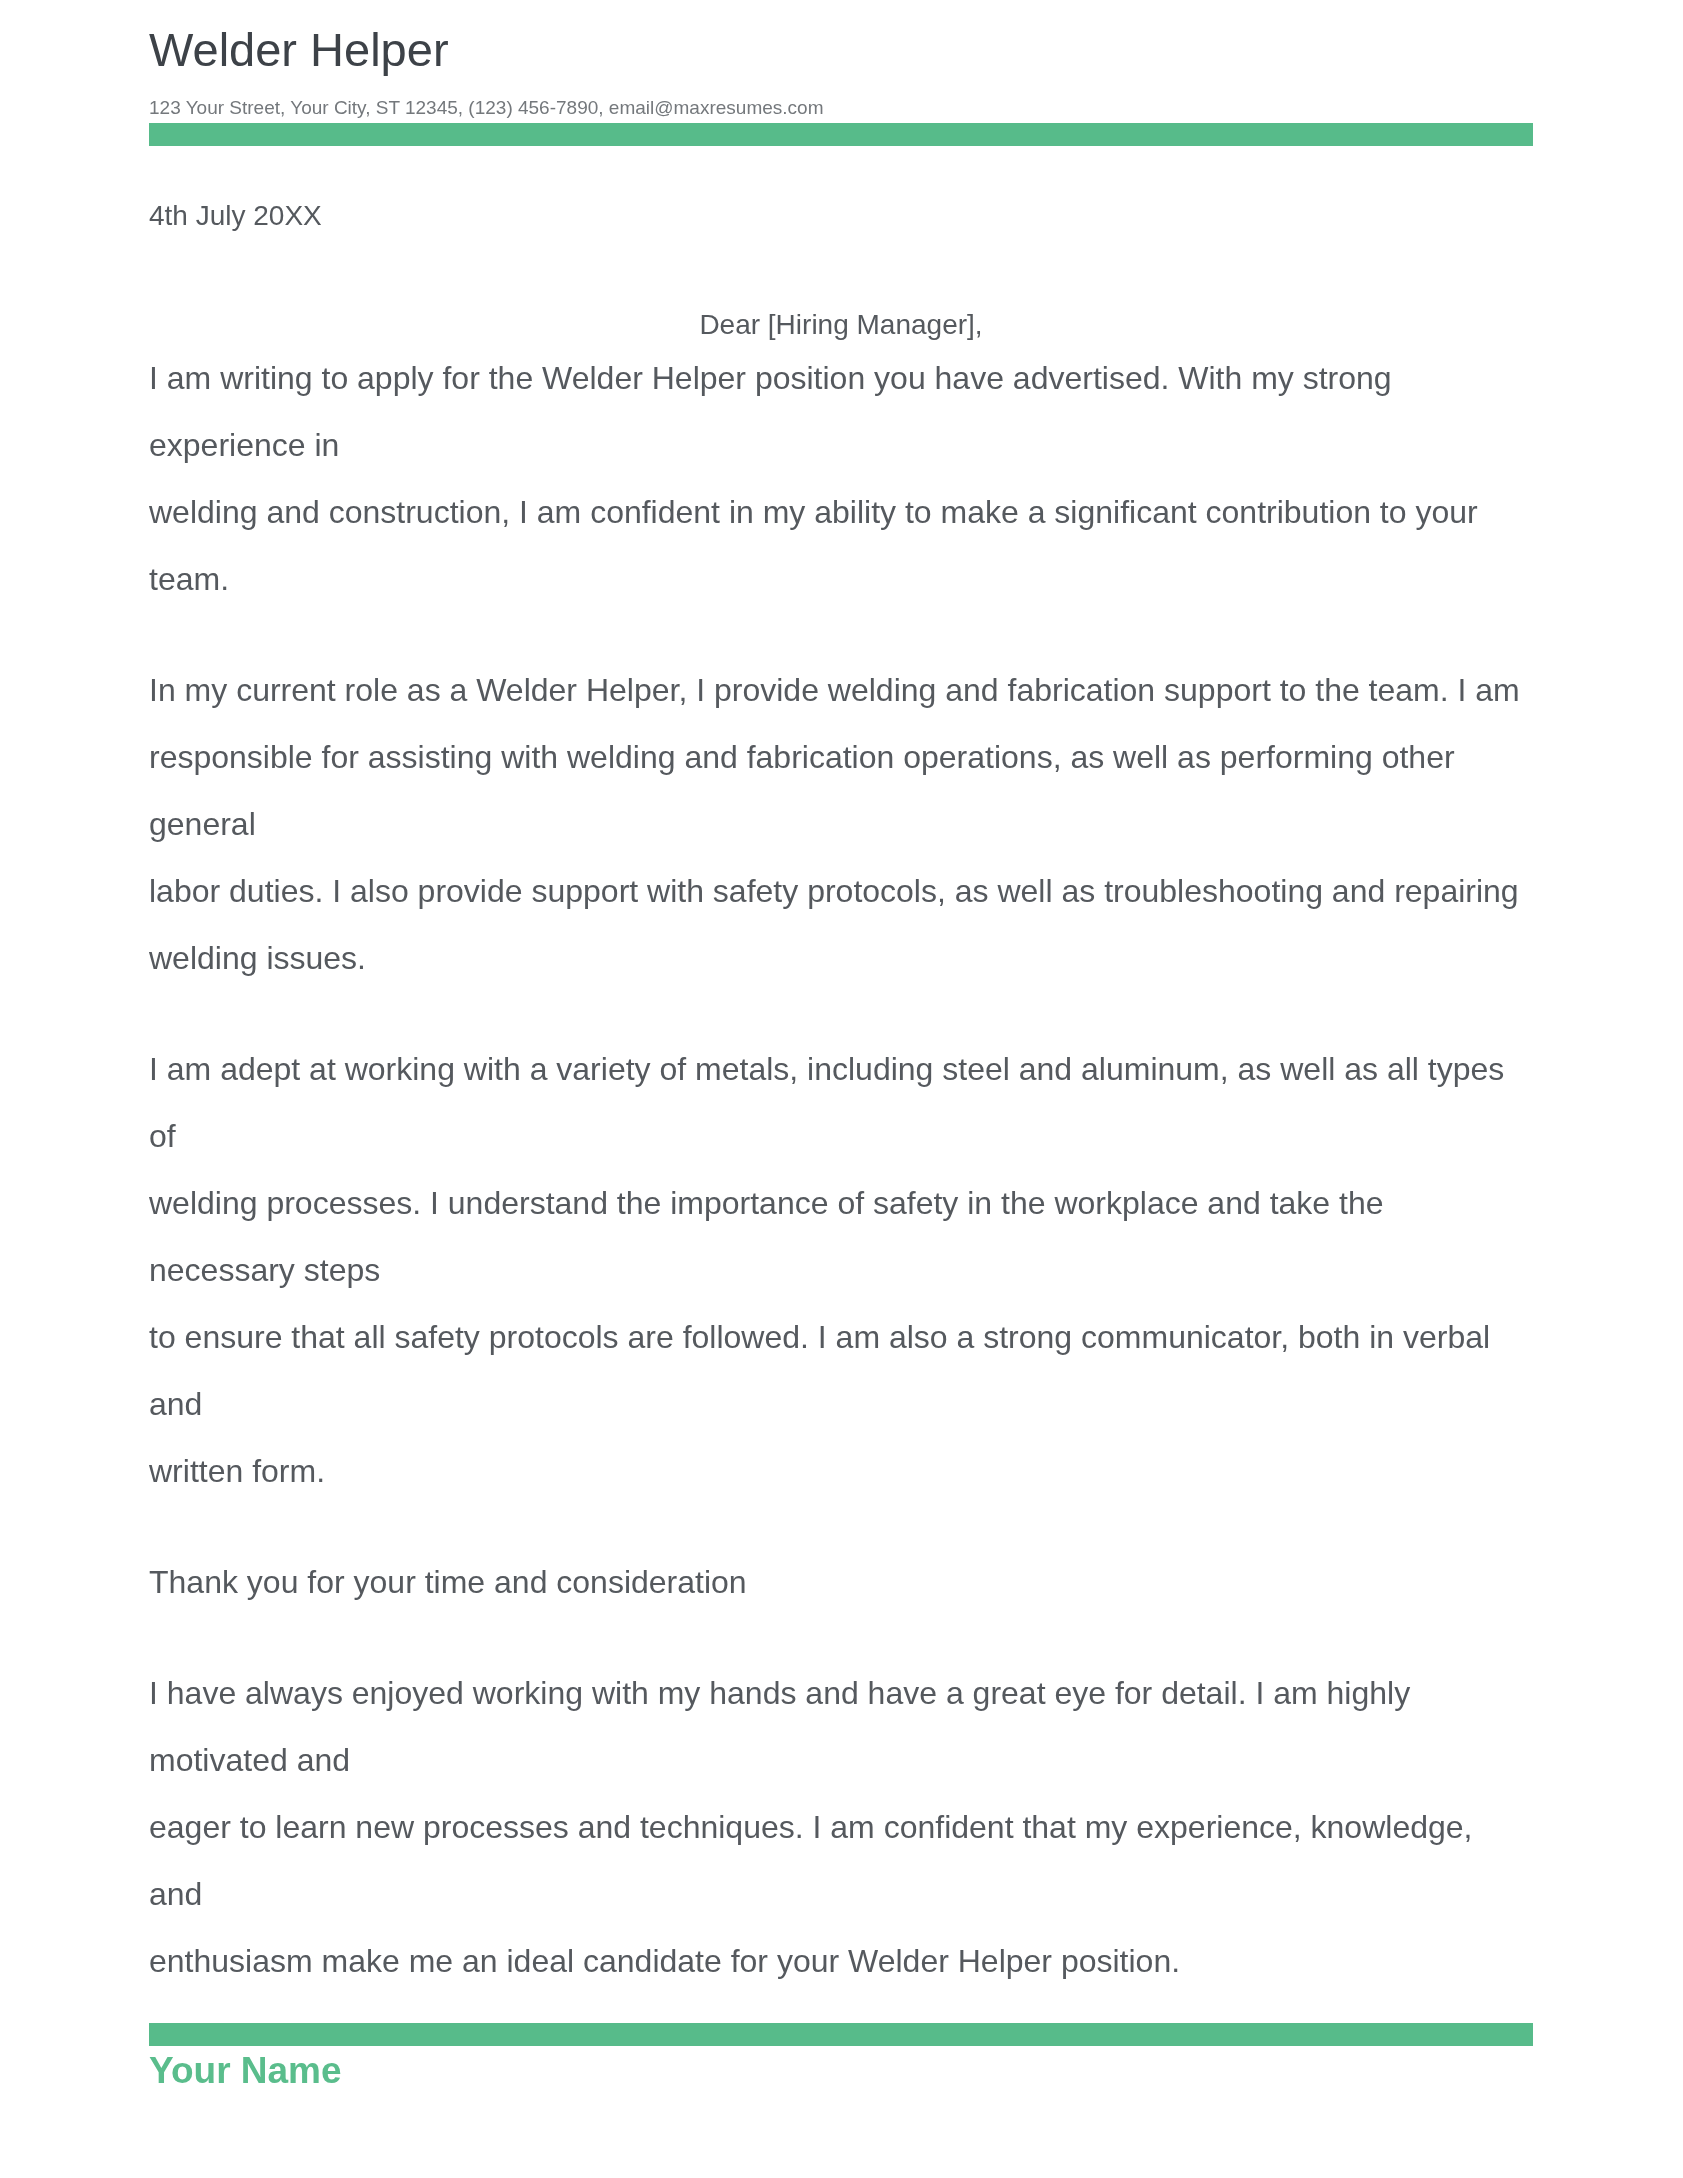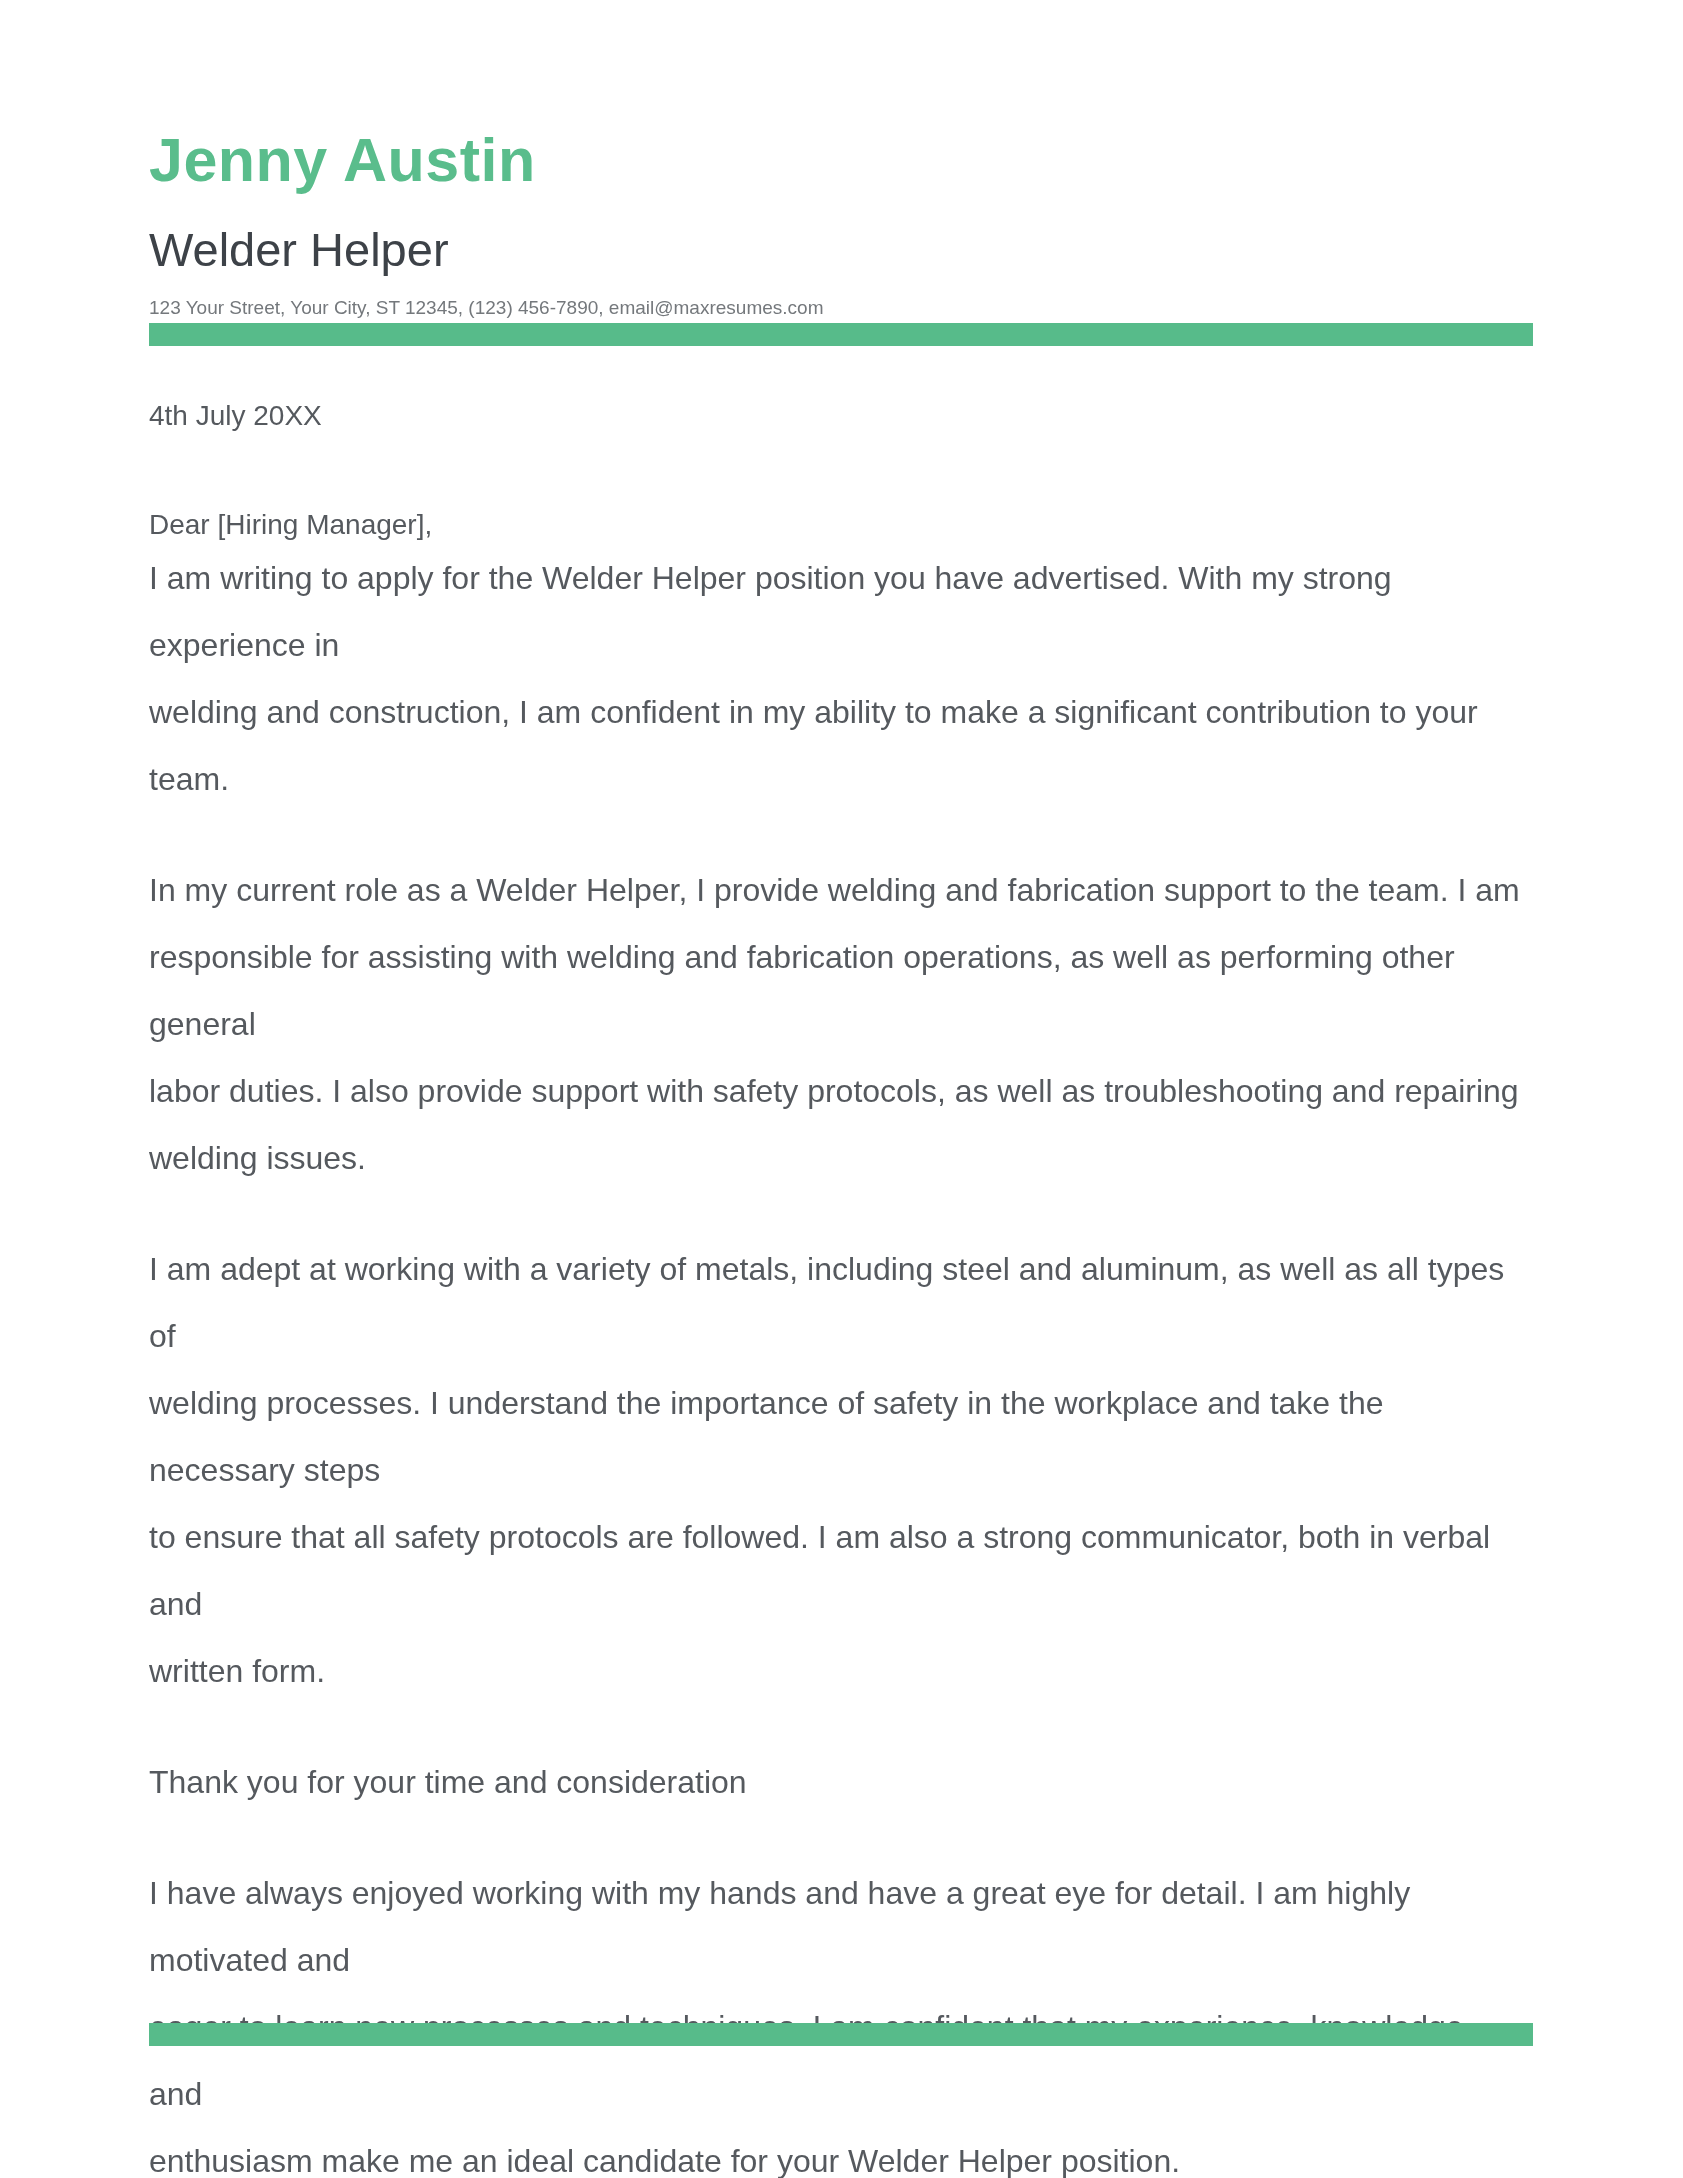--- a/index.html
+++ b/index.html
@@ -55,20 +55,21 @@
     margin: 50px 0 0 0;
     font-size: 28px;
     line-height: 40px;
     color: #55595e;
   }
   .salutation {
     margin: 69px 0 0 0;
     font-size: 28px;
     line-height: 40px;
     color: #55595e;
+    text-align: center;
   }
   .para {
     margin: 44px 0 0 0;
     font-size: 32px;
     line-height: 67px;
     color: #55595e;
     white-space: pre-line;
   }
   .para.first {
     margin-top: 0;
@@ -80,21 +81,20 @@
     font-weight: bold;
     color: #5abd8c;
   }
 </style>
 </head>
 <body>
 
 <div class="page">
   <div class="content">
 
-    <h1 class="name">Jenny Austin</h1>
 
     <h2 class="job-title">Welder Helper</h2>
 
     <div class="contact">123 Your Street, Your City, ST 12345, (123) 456-7890, email@maxresumes.com</div>
 
     <div class="accent-bar"></div>
 
     <div class="date-line">4th July 20XX</div>
 
     <div class="salutation">Dear [Hiring Manager],</div>

